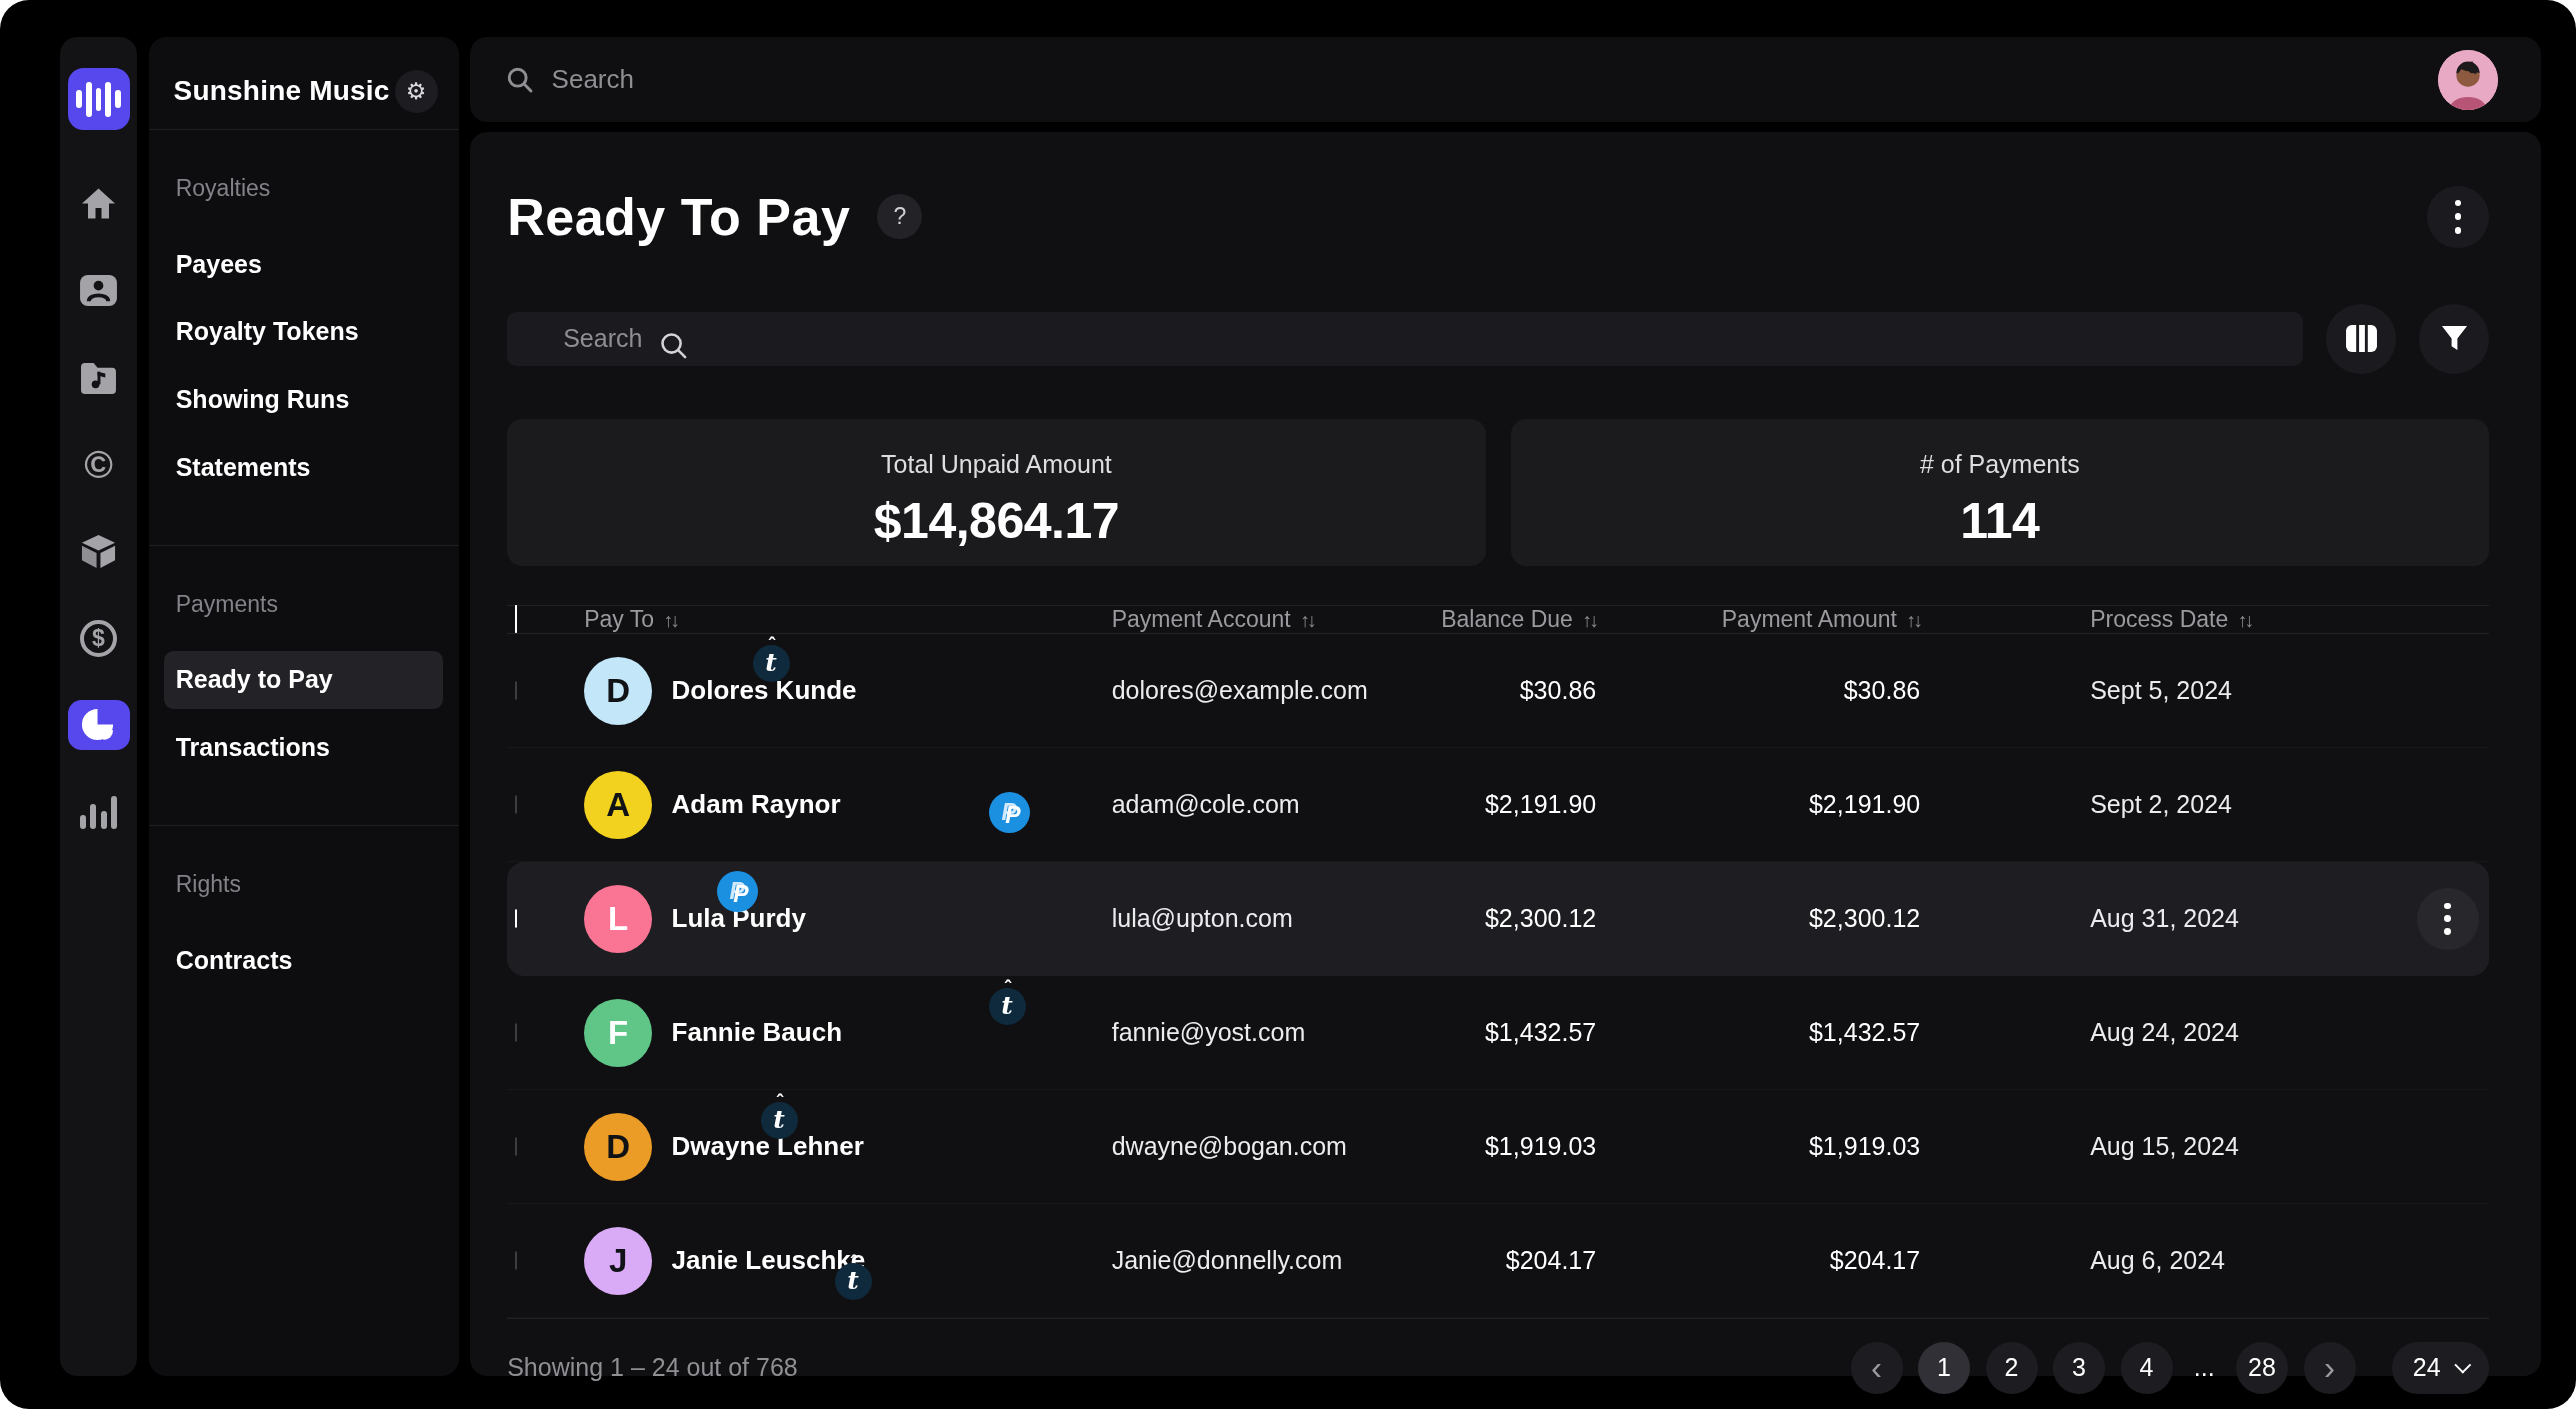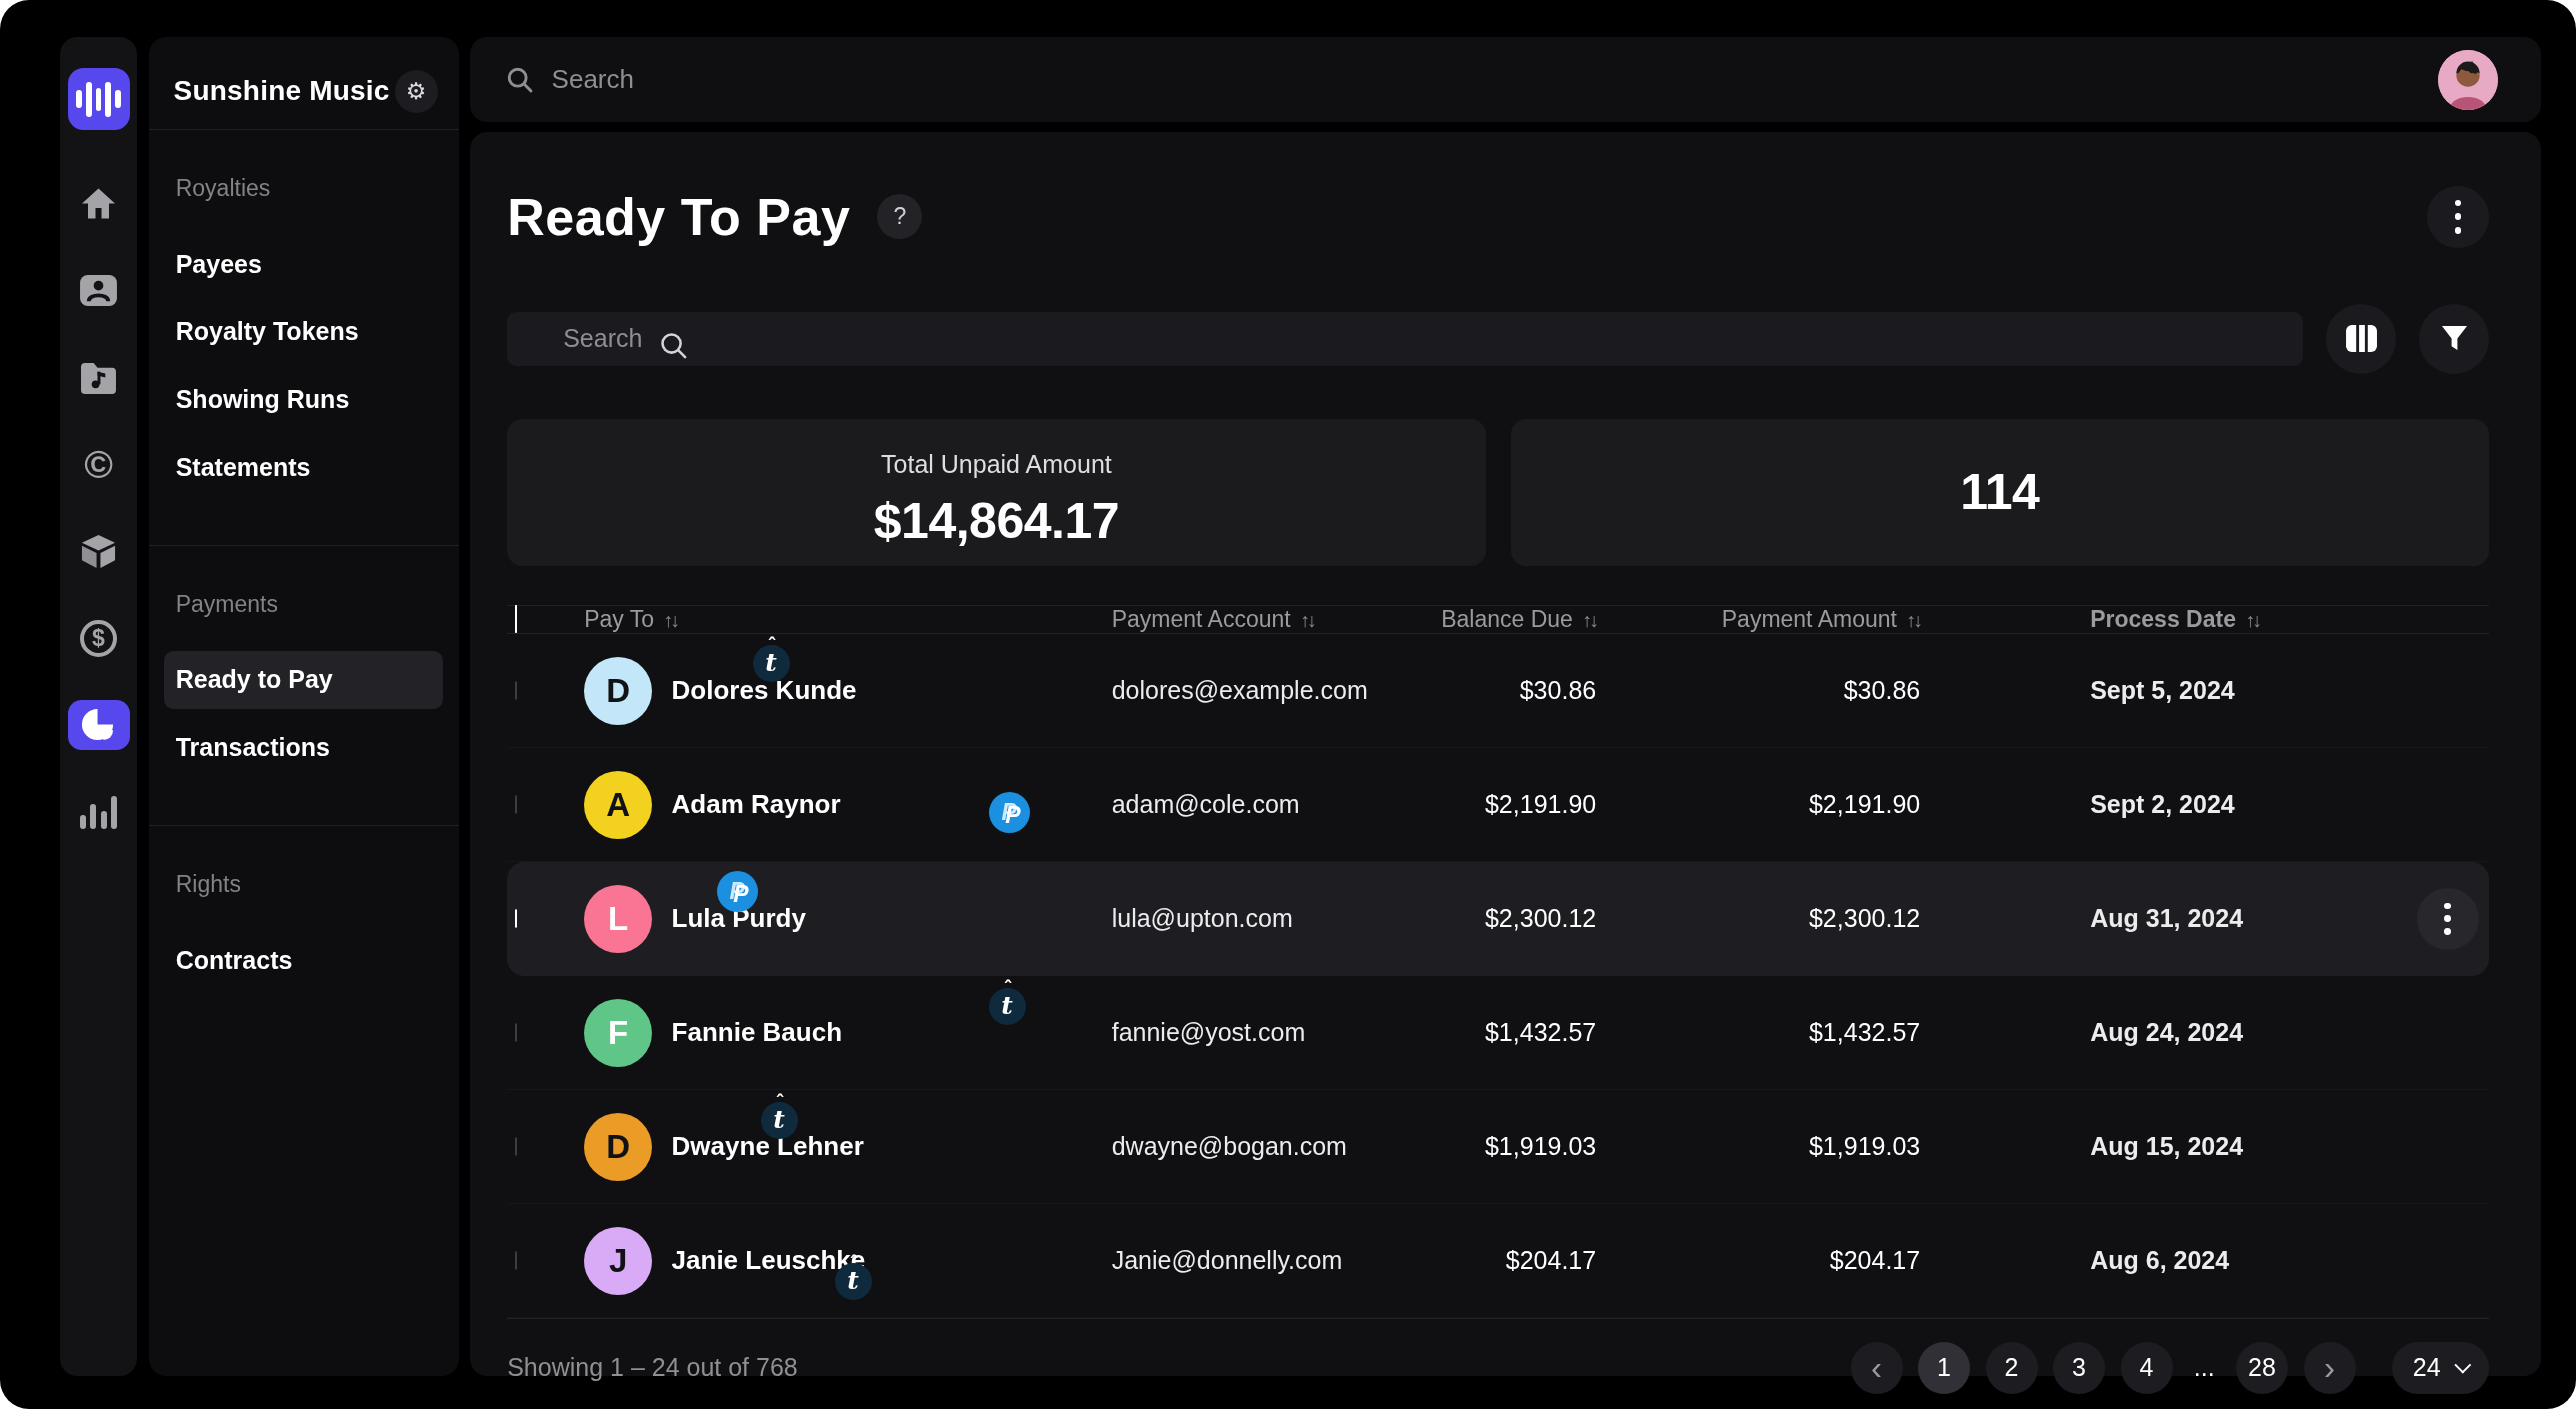--- a/index.html
+++ b/index.html
@@ -72,21 +72,21 @@
   .stat-label { color:#dededf; font-size:25px; }
   .stat-value { color:#fff; font-size:50px; font-weight:700; letter-spacing:-0.5px; margin-top:13.6px; }
 
   
   .table { margin-top:39px; display:flex; flex-direction:column; min-height:0; }
   .tr { display:grid; grid-template-columns:77px 513px 310px 189px 324px 484px 87px; align-items:center; }
   .thead { height:62px; border-top:1px solid #222226; border-bottom:1px solid #222226; color:#9a9a9f; font-size:23px; }
   .sort { font-size:19.4px; letter-spacing:-2.9px; margin-left:9.7px; color:#8a8a8f; }
   .cell-account { padding-left:14.5px; }
   .cell-right { text-align:right; }
-  .cell-date { padding-left:170px;font-weight:bold; }
+  .cell-date { padding-left:170px; }
   .row { height:114px; border-bottom:1px solid #17171a; color:#fff; position:relative; }
   .row.selected { background:#1e1e22; border-radius:17.4px; border-bottom-color:transparent; }
   .checkbox { width:31px; height:31px; border:1.9px solid #3c3c41; border-radius:8.7px; margin-left:7.7px; }
   .checkbox.indeterminate { background:#fff; border-color:#fff; position:relative; }
   .checkbox.indeterminate::after { content:""; position:absolute; left:6.8px; right:6.8px; top:12.6px; height:3.9px; background:#0b0b0d; border-radius:1.9px; }
   .checkbox.checked { border-color:#fff; position:relative; }
   .checkbox.checked::after { content:""; position:absolute; inset:3.9px; background:#fff; border-radius:5.8px; }
   .payee { display:flex; align-items:center; }
   .payee-avatar { width:68px; height:68px; border-radius:50%; display:flex; align-items:center;
                   justify-content:center; font-size:33px; font-weight:700; flex:0 0 auto; margin-right:19.4px; }
@@ -267,20 +267,21 @@
             </svg>
         </div>
       </div>
 
       <div class="stats">
         <div class="stat-card">
           <div class="stat-label">Total Unpaid Amount</div>
           <div class="stat-value">$14,864.17</div>
         </div>
         <div class="stat-card">
+          <div class="stat-label"># of Payments</div>
           <div class="stat-value">114</div>
         </div>
       </div>
 
       <div class="table">
         <div class="tr thead">
           <div><span class="checkbox indeterminate" id="head-checkbox"></span></div>
           <div><span>Pay To</span><span class="sort">↑↓</span></div>
           <div class="cell-account"><span>Payment Account</span><span class="sort">↑↓</span></div>
           <div class="cell-right"><span>Balance Due</span><span class="sort">↑↓</span></div>

